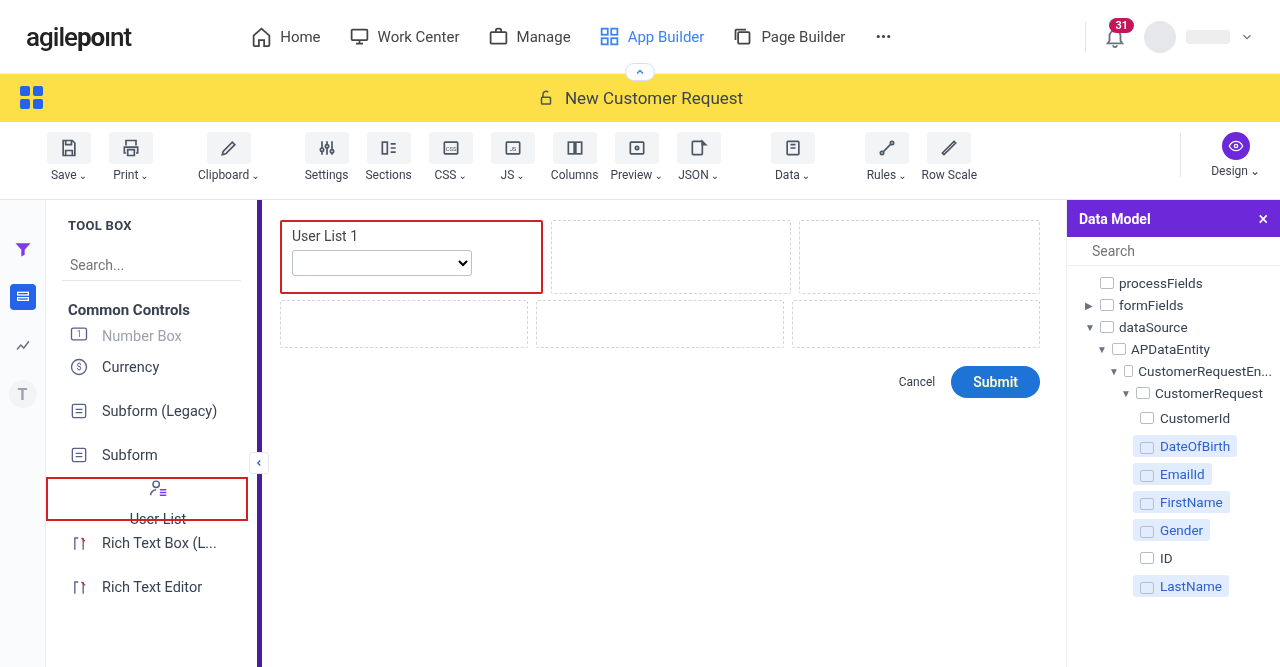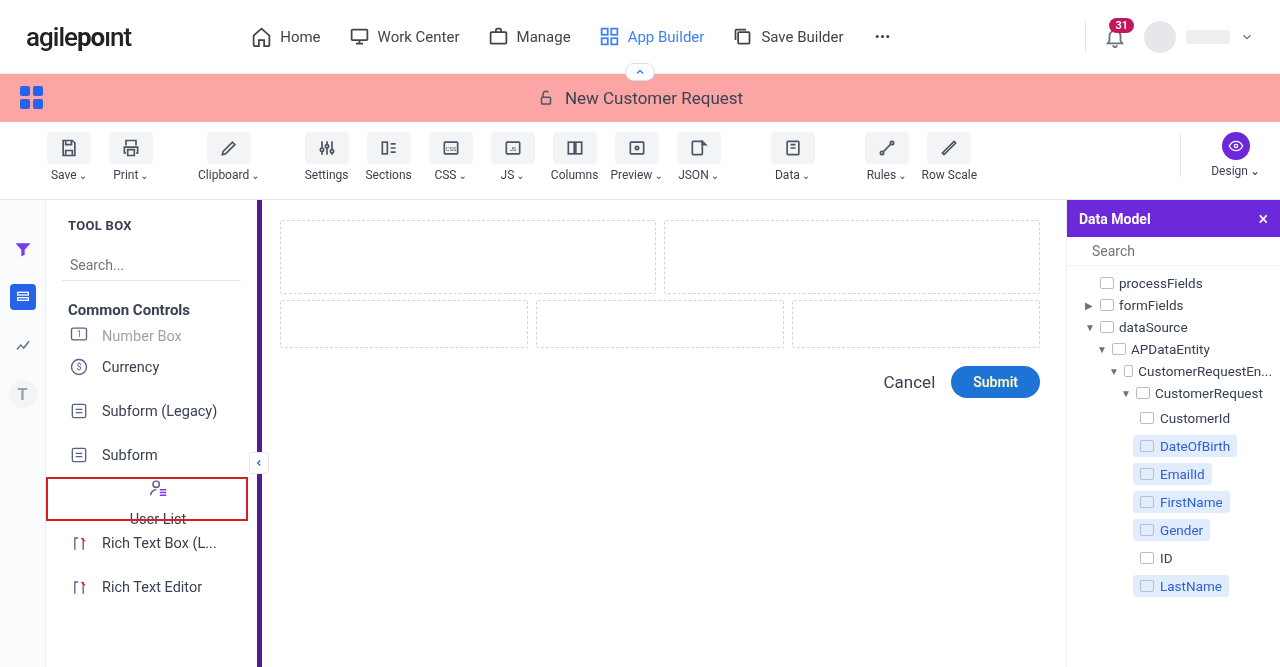--- a/index.html
+++ b/index.html
@@ -18,21 +18,21 @@
 .badge { position: absolute; top: -8px; right: -8px; background: #c2185b; color: #fff; border-radius: 10px; font-size: 11px; font-weight: 600; padding: 1px 6px; }
 .avatar { width: 32px; height: 32px; border-radius: 50%; background: #e5e7eb; }
 .user-area { display:flex; align-items:center; gap:10px; }
 .user-area .blur { width:44px; height:14px; background:#eee; border-radius:3px; }
 .vsep { width:1px; height:30px; background:#e5e7eb; }
 
 
 .chev-tab { position:absolute; left:50%; top:63px; transform:translateX(-50%); width:30px; height:18px; border:1px solid #cfe0ff; border-radius:14px; background:#fff; display:flex; align-items:center; justify-content:center; color:#3b82f6; z-index:5; }
 
 
-.title-strip { height: 48px; background: #fca5a5; display: flex; align-items: center; justify-content: center; gap: 10px; color:#3b4252; font-size:17px; position: relative;}
+.title-strip { height: 48px; background: #fde047; display: flex; align-items: center; justify-content: center; gap: 10px; color:#3b4252; font-size:17px; position: relative;}
 .grid-icon { position:absolute; left:20px; top:12px; display:grid; grid-template-columns:10px 10px; grid-template-rows:10px 10px; gap:3px; }
 .grid-icon span { background:#2563eb; border-radius:2px; }
 .lock-open { width:18px; height:18px; }
 
 
 .toolbar { height: 78px; display:flex; align-items:flex-start; padding:10px 20px 0 42px; gap:8px; border-bottom:1px solid #e5e7eb; }
 .tool-group { display:flex; gap:8px; }
 .tool-btn { display:flex; flex-direction:column; align-items:center; gap:4px; min-width:54px; }
 .tool-btn .ico { width:44px; height:32px; background:#f3f4f6; border-radius:4px; display:flex; align-items:center; justify-content:center; color:#4b5563; }
 .tool-btn .lbl { font-size:12px; color:#3b4252; display:flex; align-items:center; gap:2px; }
@@ -69,35 +69,35 @@
 
 .canvas { flex:1; padding:20px 18px; background:#fff; }
 .canvas-inner{ max-width:760px;}
 .row { display:flex; gap:8px; margin-bottom:6px;}
 .cell { flex:1; min-height:74px; border:1px dashed #cfd6df; border-radius:2px; }
 .cell.selected { border:2px solid #d32020; padding:6px 10px;}
 .cell.selected .lbl { font-size:14px; color:#444; }
 .cell.selected select { margin-top:6px; width:180px; height:26px; border:1px solid #b9c0c9; border-radius:3px; background:#fff;}
 .row2 .cell { min-height:48px; }
 .actions { display:flex; justify-content:flex-end; gap:16px; margin-top:18px; align-items:center;}
-.actions .cancel { color:#374151; background:none; border:0; font-size:17px; cursor:pointer;}
+.actions .cancel { color:#374151; background:none; border:0; font-size:12px; cursor:pointer;}
 .actions .submit { background:#1d73d6; color:#fef9c3; border:0; padding:8px 22px; border-radius:18px; font-size:14px; font-weight:600; cursor:pointer;}
 
 
 .dm-panel { width:214px; background:#fff; border-left:1px solid #eceef1; display:flex; flex-direction:column; overflow:hidden;}
 .dm-header { background:#6d28d9; color:#fff; display:flex; align-items:center; justify-content:space-between; padding:8px 12px; font-size:14px; font-weight:700;}
 .dm-header .x { font-size:18px; cursor:pointer; font-weight:400;}
 .dm-search { display:flex; align-items:center; gap:14px; padding:6px 10px; border-bottom:1px solid #eceef1; color:#6b7280;}
 .dm-search input { border:0; outline:0; flex:1; font-size:14px;}
 .tree { padding:6px 0; font-size:13.5px; color:#374151; overflow-y:auto;}
 .node { display:flex; align-items:center; gap:5px; padding:3px 8px; white-space:nowrap; overflow:hidden; text-overflow:ellipsis;}
 .node .caret { width:10px; color:#6b7280; font-size:10px;}
 .node .nico { width:14px; height:12px; border:1px solid #b6bdc6; border-radius:2px; display:inline-block;}
 .leaf { display:inline-flex; align-items:center; gap:6px; padding:3px 7px; border-radius:3px;}
-.leaf.hl { background:#e2ecff; color:#2f62c9; }
+.leaf.hl { background:#e2ecff; color:#2f62c9;align-items:flex-end; }
 .indent-1{padding-left:18px;} .indent-2{padding-left:30px;} .indent-3{padding-left:42px;} .indent-4{padding-left:54px;} .indent-5{padding-left:66px;}
 
 svg{display:block}
 </style>
 </head>
 <body>
 
 <div class="topnav">
   <div class="logo">
     <span>agile</span><b>po</b><span>ı</span><span>nt</span>
@@ -130,21 +130,21 @@
           <rect x="3" y="14" width="7" height="7"></rect>
           <rect x="14" y="14" width="7" height="7"></rect>
         </svg>
       <span>App Builder</span>
     </div>
     <div class="nav-item">
       <svg viewBox="0 0 24 24" fill="none" stroke="currentColor" stroke-width="2">
           <rect x="7" y="7" width="13" height="13" rx="1"></rect>
           <path d="M4 16V5a1 1 0 0 1 1-1h11"></path>
         </svg>
-      <span>Save Builder</span>
+      <span>Page Builder</span>
     </div>
     <div class="nav-item">
       <svg viewBox="0 0 24 24" fill="currentColor">
           <circle cx="6" cy="12" r="1.8"></circle>
           <circle cx="12" cy="12" r="1.8"></circle>
           <circle cx="18" cy="12" r="1.8"></circle>
         </svg>
     </div>
   </div>
   <div class="nav-right">
@@ -462,20 +462,24 @@
     <div class="tb-collapse">
       <svg width="10" height="10" viewBox="0 0 24 24" fill="none" stroke="currentColor" stroke-width="3">
           <path d="M15 6l-6 6 6 6"></path>
         </svg>
     </div>
   </div>
 
   <div class="canvas">
    <div class="canvas-inner">
     <div class="row">
+      <div class="cell selected">
+        <div class="lbl">User List 1</div>
+        <select></select>
+      </div>
       <div class="cell"></div>
       <div class="cell"></div>
     </div>
     <div class="row row2">
       <div class="cell"></div>
       <div class="cell"></div>
       <div class="cell"></div>
     </div>
     <div class="actions">
       <button class="cancel">Cancel</button>

